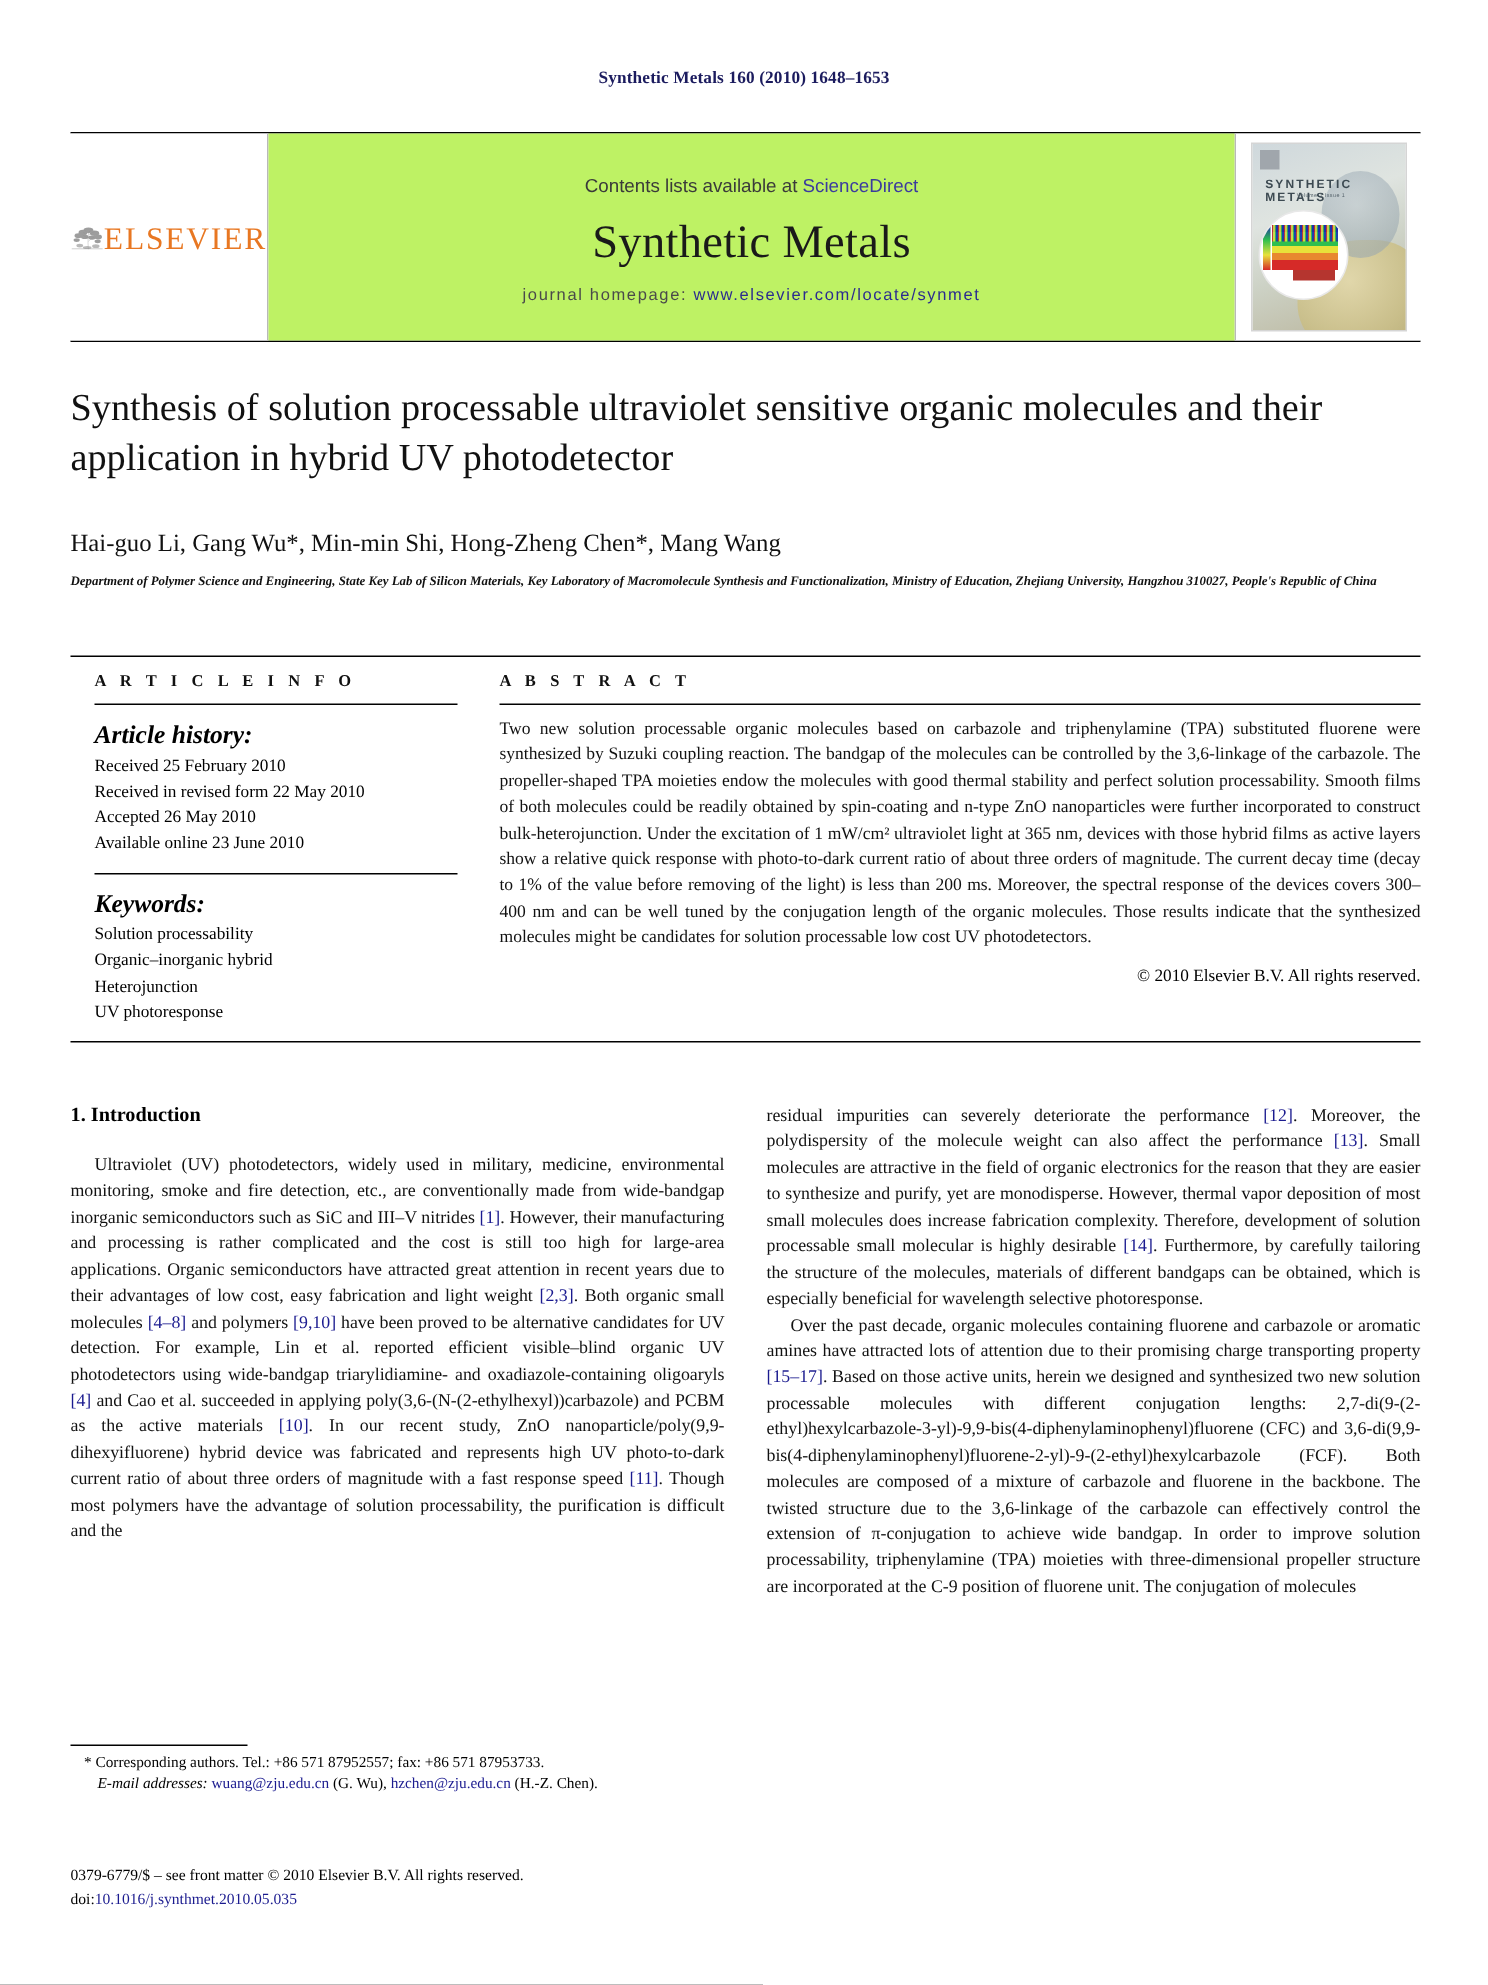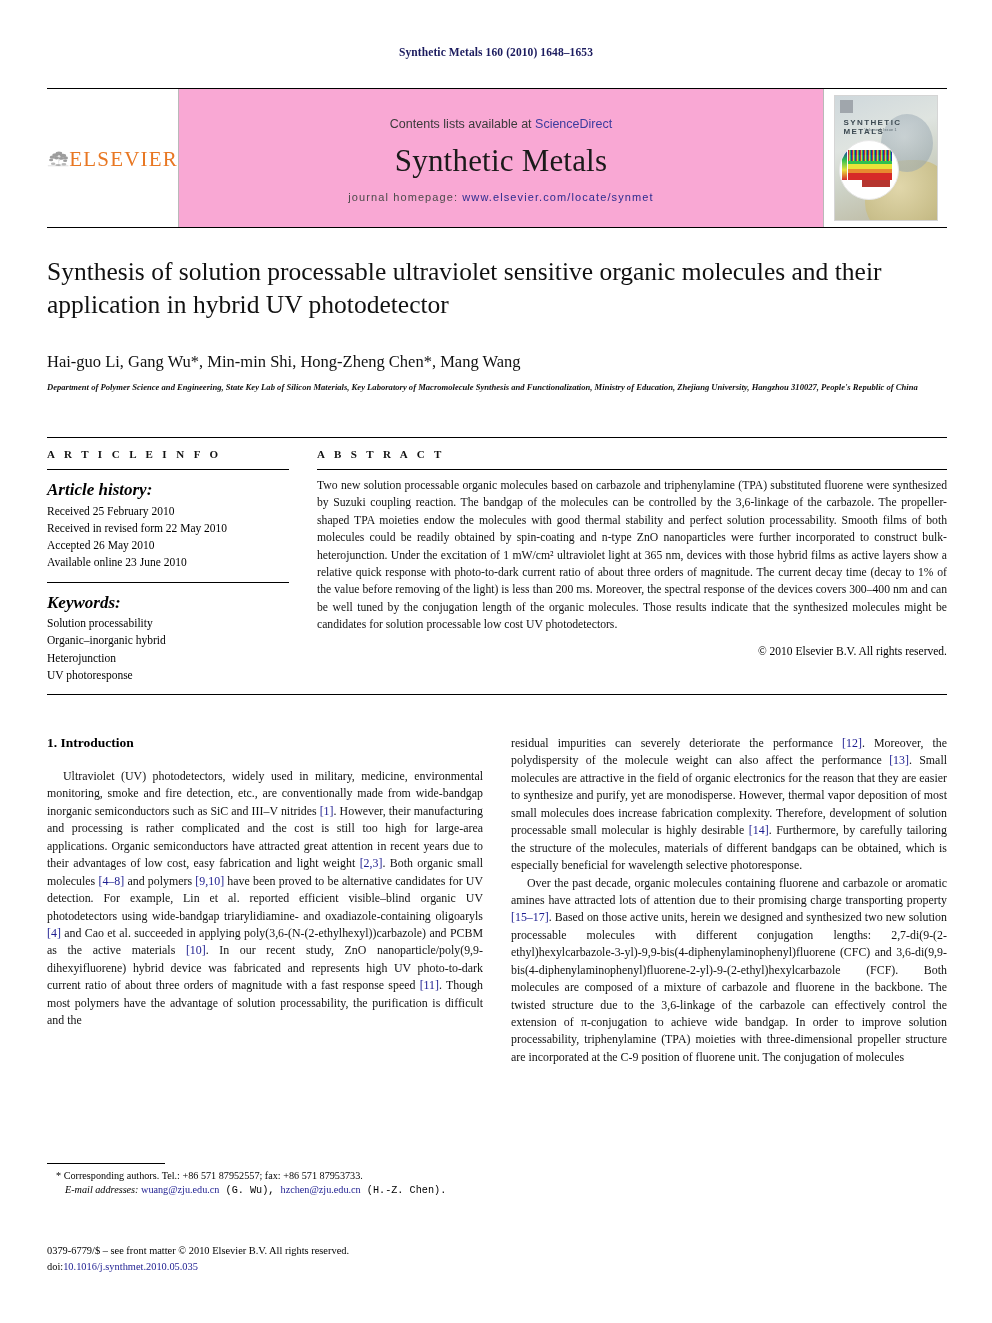--- a/index.html
+++ b/index.html
@@ -62,21 +62,21 @@
   .elsevier-word {
     font-family: "Liberation Serif", serif;
     font-size: 21px;
     letter-spacing: 1.2px;
     color: #e87722;
     margin-top: 1px;
     line-height: 1;
   }
   .center-band {
     flex: 1 1 auto;
-    background: #f9a8d4;
+    background: #bef264;
     display: flex;
     flex-direction: column;
     align-items: center;
     justify-content: center;
     position: relative;
   }
   .contents-line {
     font-family: "Liberation Sans", sans-serif;
     font-size: 12.5px;
     color: #3a3a3a;
@@ -262,21 +262,21 @@
     border-bottom: 1px solid #000;
     box-sizing: border-box;
     padding-top: 10px;
     padding-bottom: 10px;
     min-height: 238px;
   }
   .panel-cols {
     display: flex;
     gap: 28px;
   }
-  .col-info { width: 242px; flex: 0 0 242px; }
+  .col-info { width: 242px; flex: 0 0 242px; margin-left: 16px; }
   .col-abstract { flex: 1 1 auto; }
 
   .sec-head {
     font-family: "Liberation Serif", serif;
     font-size: 11px;
     font-weight: bold;
     letter-spacing: 3.4px;
     color: #111;
     margin-bottom: 9px;
   }
@@ -341,21 +341,21 @@
     line-height: 1.42;
   }
   .footnote-rule {
     border-top: 1px solid #000;
     width: 118px;
     margin-bottom: 5px;
   }
   .fn-line { text-indent: 9px; }
   .fn-line2 { text-indent: 18px; font-style: italic; }
   .fn-line2 .mail { color: #1b1b8f; font-style: normal; }
-  .fn-plain { font-style: normal; font-family: Liberation Mono, monospace; }
+  .fn-plain { font-style: normal; }
 
   .issn {
     position: absolute;
     left: 47px;
     top: 1243px;
     width: 500px;
     font-size: 10.4px;
     line-height: 1.5;
     font-weight: normal;
   }

